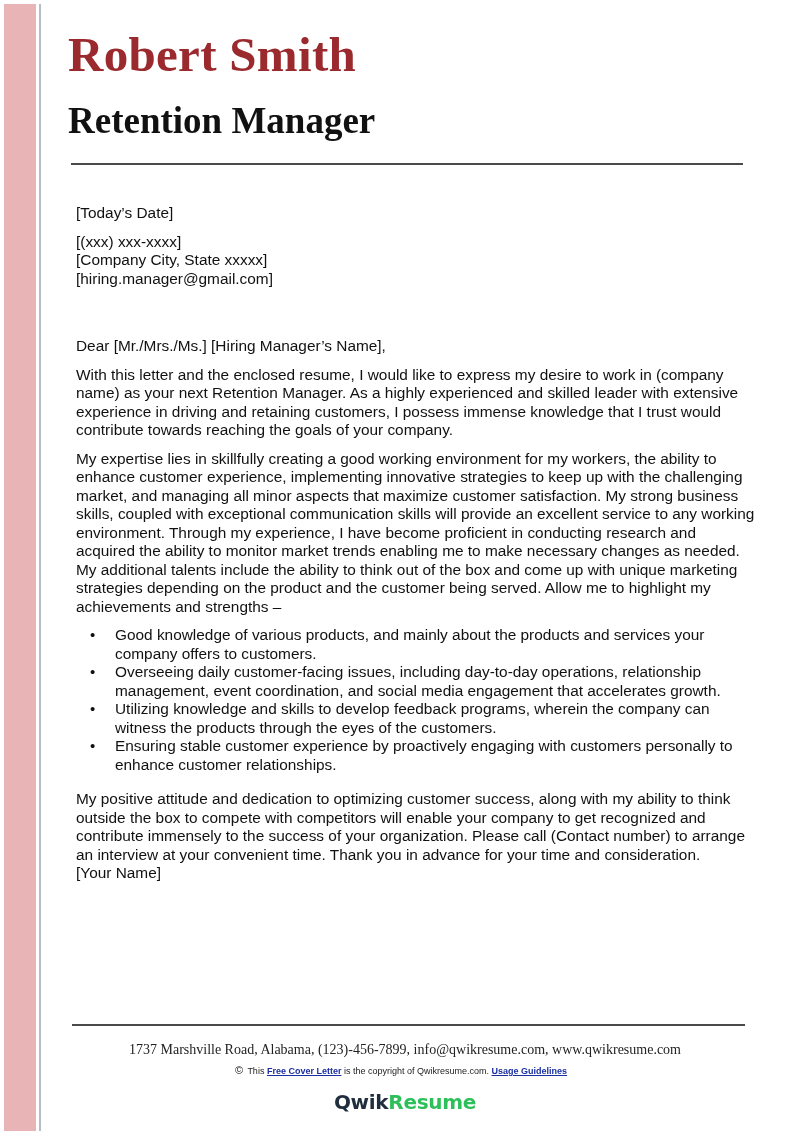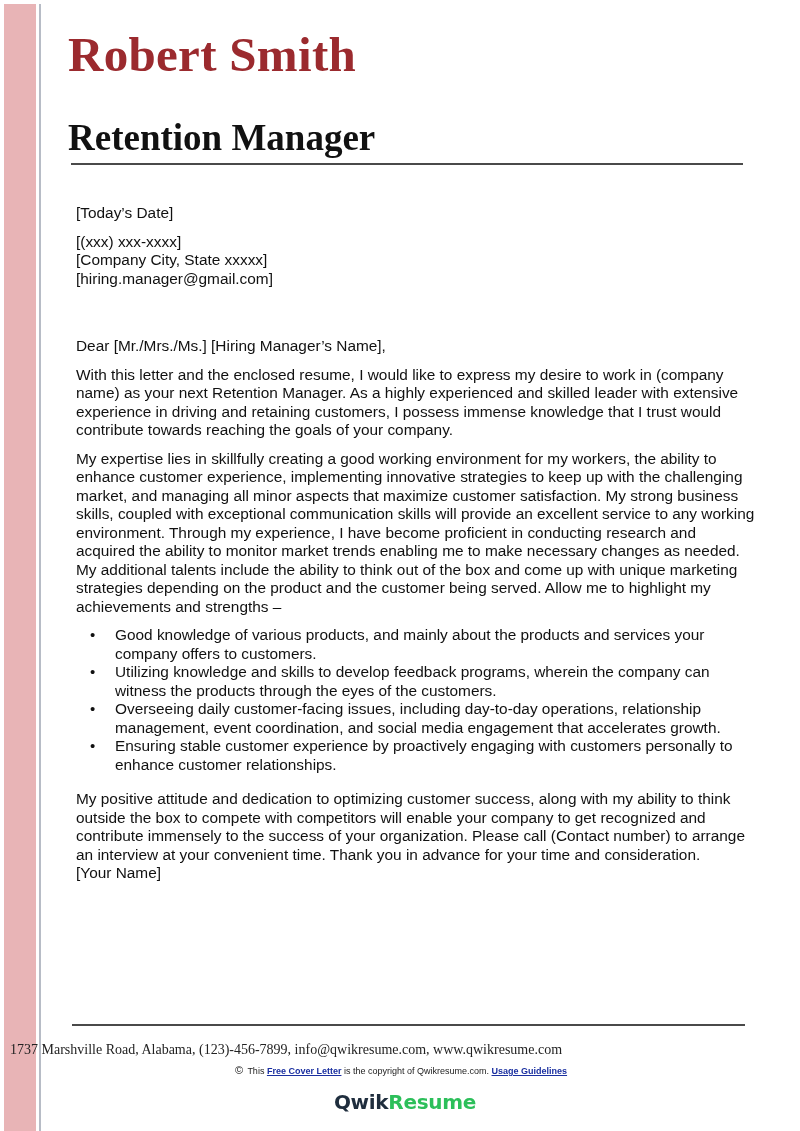--- a/index.html
+++ b/index.html
@@ -1,33 +1,33 @@
 <!DOCTYPE html>
 <html><head>
   <meta charset="utf-8">
   <style>
     html, body { margin: 0; padding: 0; background: #ffffff; }
     body { width: 800px; height: 1131px; position: relative; overflow: hidden; }
     .side-band { position: absolute; left: 4px; top: 4px; width: 32px; height: 1127px; background: #e8b4b6; }
     .side-line { position: absolute; left: 39px; top: 4px; width: 2px; height: 1127px; background: #b7bcc6; }
     .name { position: absolute; left: 68px; top: 30px; margin: 0; font-family: "Liberation Serif", serif; font-weight: bold; font-size: 49px; line-height: 1; color: #9b2a2e; letter-spacing: 0.3px; }
-    .job-title { position: absolute; left: 68px; top: 119px; margin: 0; font-family: "Liberation Serif", serif; font-weight: bold; font-size: 37px; line-height: 1; color: #111111; }
+    .job-title { position: absolute; left: 68px; top: 102px; margin: 0; font-family: "Liberation Serif", serif; font-weight: bold; font-size: 37px; line-height: 1; color: #111111; }
     .rule-top { position: absolute; left: 71px; top: 163px; width: 672px; height: 2px; background: #4a4a4a; }
     .rule-bottom { position: absolute; left: 72px; top: 1024px; width: 673px; height: 2px; background: #4a4a4a; }
     .letter { position: absolute; left: 76px; top: 204px; width: 680px; font-family: "Liberation Sans", sans-serif; font-size: 15.4px; line-height: 18.5px; color: #111111; }
     .letter p { margin: 0; }
     .date { margin-bottom: 10px !important; }
     .addr-line { display: block; }
     .salutation { margin-top: 49px !important; margin-bottom: 10px !important; }
     .para { margin-bottom: 10px !important; }
     .bullets { margin: 0 0 16px 0; padding: 0 0 0 39px; list-style: none; }
     .bullets li { position: relative; }
     .bullets li::before { content: "\2022"; position: absolute; left: -25px; top: 0; font-size: 15px; }
     .closing { margin-top: 16px !important; }
-    .footer-addr { position: absolute; left: 0; top: 1042px; width: 800px; padding-left: 10px; box-sizing: border-box; text-align: left; font-family: "Liberation Serif", serif; font-size: 14px; color: #222222; }
+    .footer-addr { position: absolute; left: 0; top: 1042px; width: 800px; padding-left: 10px; box-sizing: border-box; text-align: center; font-family: "Liberation Serif", serif; font-size: 14px; color: #222222; }
     .copyright { position: absolute; left: 0; top: 1064px; width: 792px; padding-left: 10px; box-sizing: border-box; text-align: center; font-family: "Liberation Sans", sans-serif; font-size: 9px; color: #222222; }
     .copyright .copy-sym { font-size: 11px; margin-right: 2px; }
     .copyright a { color: #1a2fa0; font-weight: bold; text-decoration: underline; }
     .logo { position: absolute; left: 0; top: 1090px; width: 800px; padding-left: 10px; box-sizing: border-box; text-align: center; font-family: "DejaVu Sans", sans-serif; font-size: 20px; font-weight: bold; letter-spacing: -0.3px; }
     .logo .qwik { color: #1f2d3d; }
     .logo .resume { color: #2cbf5a; }
   </style>
 </head>
 <body>
 
@@ -43,22 +43,22 @@
   <p>
     <span class="addr-line">[(xxx) xxx-xxxx]</span>
     <span class="addr-line">[Company City, State xxxxx]</span>
     <span class="addr-line">[hiring.manager@gmail.com]</span>
   </p>
   <p class="salutation">Dear [Mr./Mrs./Ms.] [Hiring Manager’s Name],</p>
   <p class="para">With this letter and the enclosed resume, I would like to express my desire to work in (company name) as your next Retention Manager. As a highly experienced and skilled leader with extensive experience in driving and retaining customers, I possess immense knowledge that I trust would contribute towards reaching the goals of your company.</p>
   <p class="para">My expertise lies in skillfully creating a good working environment for my workers, the ability to enhance customer experience, implementing innovative strategies to keep up with the challenging market, and managing all minor aspects that maximize customer satisfaction. My strong business skills, coupled with exceptional communication skills will provide an excellent service to any working environment. Through my experience, I have become proficient in conducting research and acquired the ability to monitor market trends enabling me to make necessary changes as needed. My additional talents include the ability to think out of the box and come up with unique marketing strategies depending on the product and the customer being served. Allow me to highlight my achievements and strengths –</p>
   <ul class="bullets">
     <li>Good knowledge of various products, and mainly about the products and services your company offers to customers.</li>
+    <li>Overseeing daily customer-facing issues, including day-to-day operations, relationship management, event coordination, and social media engagement that accelerates growth.</li>
     <li>Utilizing knowledge and skills to develop feedback programs, wherein the company can witness the products through the eyes of the customers.</li>
-    <li>Overseeing daily customer-facing issues, including day-to-day operations, relationship management, event coordination, and social media engagement that accelerates growth.</li>
     <li>Ensuring stable customer experience by proactively engaging with customers personally to enhance customer relationships.</li>
   </ul>
   <p>My positive attitude and dedication to optimizing customer success, along with my ability to think outside the box to compete with competitors will enable your company to get recognized and contribute immensely to the success of your organization. Please call (Contact number) to arrange an interview at your convenient time. Thank you in advance for your time and consideration.</p>
   <p>[Your Name]</p>
 </div>
 
 <div class="rule-bottom"></div>
 
 <div class="footer-addr">1737 Marshville Road, Alabama, (123)-456-7899, info@qwikresume.com, www.qwikresume.com</div>
 

